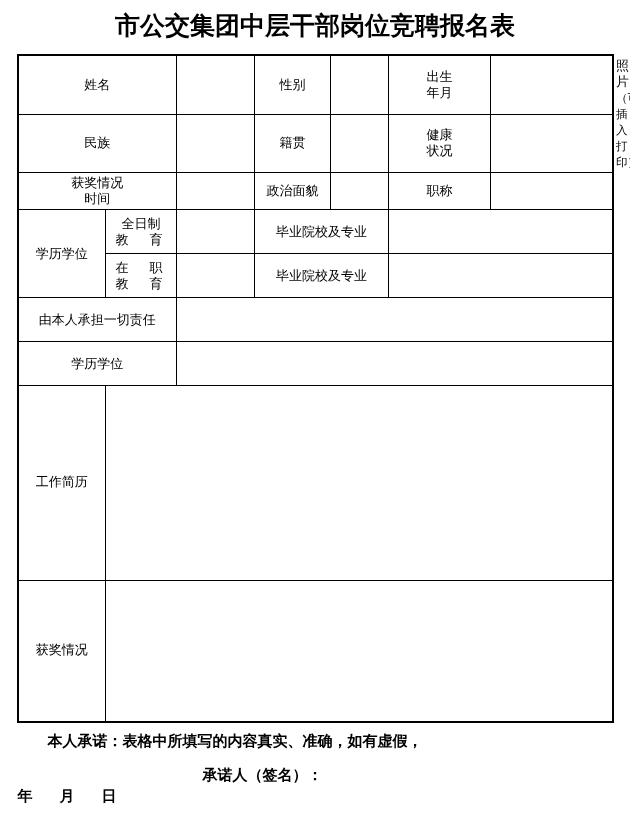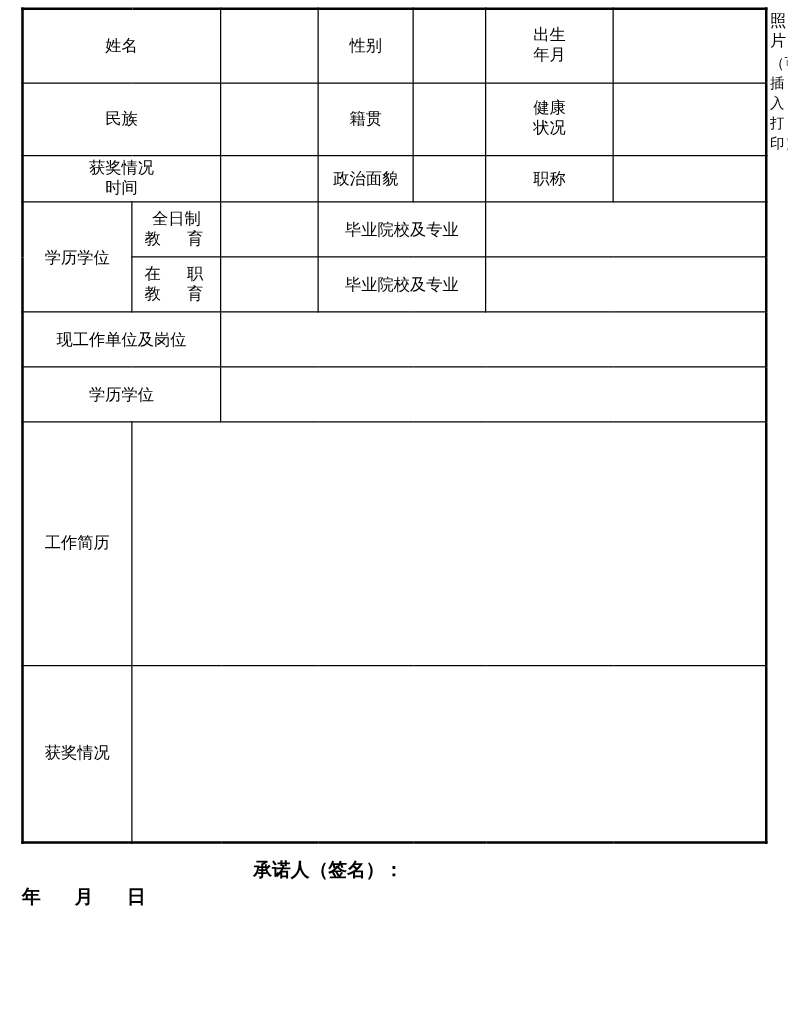--- a/index.html
+++ b/index.html
@@ -44,21 +44,20 @@
     font-size: 13px;
     line-height: 16px;
     text-align: center;
     vertical-align: middle;
     padding: 2px 3px;
     box-sizing: border-box;
   }
   .lbl {
     font-size: 13px;
     white-space: nowrap;
-    font-family: Liberation Serif, serif;
   }
   .lbl2 {
     font-size: 12.5px;
     line-height: 15px;
   }
   .photo-cell {
     font-size: 13px;
     line-height: 19px;
   }
   .photo-sub {
@@ -104,20 +103,21 @@
     line-height: 20px;
     font-weight: bold;
     letter-spacing: 6px;
   }
 </style>
 </head>
 <body>
 
 <div class="page">
 
+  <div class="doc-title">市公交集团中层干部岗位竞聘报名表</div>
 
   <table class="form">
     <colgroup>
       <col style="width:88px">
       <col style="width:71px">
       <col style="width:78px">
       <col style="width:76px">
       <col style="width:58px">
       <col style="width:102px">
       <col style="width:122px">
@@ -180,21 +180,21 @@
         <td class="lbl2">
           <div class="spaced">在　职</div>
           <div class="spaced">教　育</div>
         </td>
         <td class="empty"></td>
         <td colspan="2" class="lbl">毕业院校及专业</td>
         <td colspan="2" class="empty"></td>
       </tr>
 
       <tr style="height:44px">
-        <td colspan="2" class="lbl">现工作单位及岗位</td>
+        <td colspan="2" class="lbl">由本人承担一切责任</td>
         <td colspan="5" class="empty"></td>
       </tr>
 
       <tr style="height:44px">
         <td colspan="2" class="lbl">学历学位</td>
         <td colspan="5" class="empty"></td>
       </tr>
 
       <tr style="height:195px">
         <td class="tall-label">工作简历</td>
@@ -202,17 +202,18 @@
       </tr>
 
       <tr style="height:141px">
         <td class="tall-label">获奖情况</td>
         <td colspan="6" class="empty"></td>
       </tr>
     </tbody>
   </table>
 
   <div class="footer">
+    <div class="promise">本人承诺：表格中所填写的内容真实、准确，如有虚假，</div>
     <div class="sign-block">承诺人（签名）：</div>
     <div class="sign-date">年　月　日</div>
   </div>
 
 </div>
 
 </body></html>

